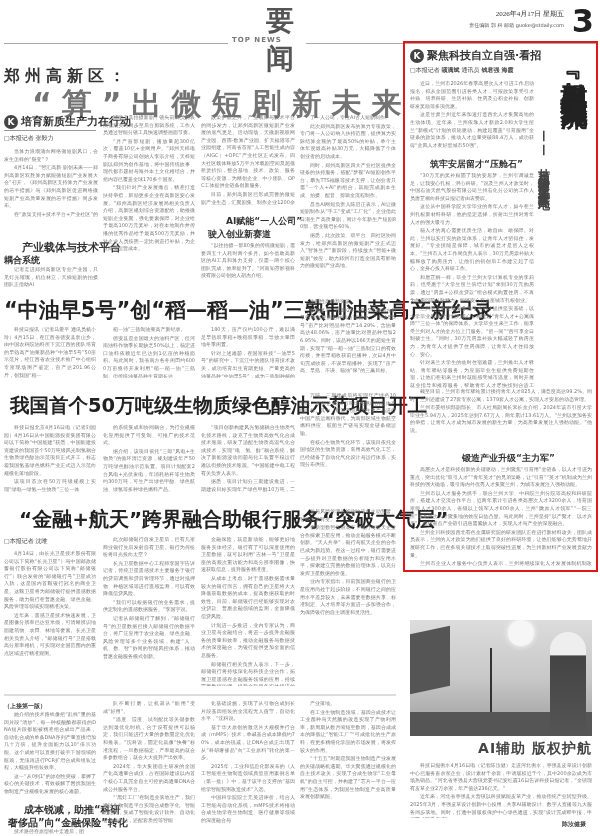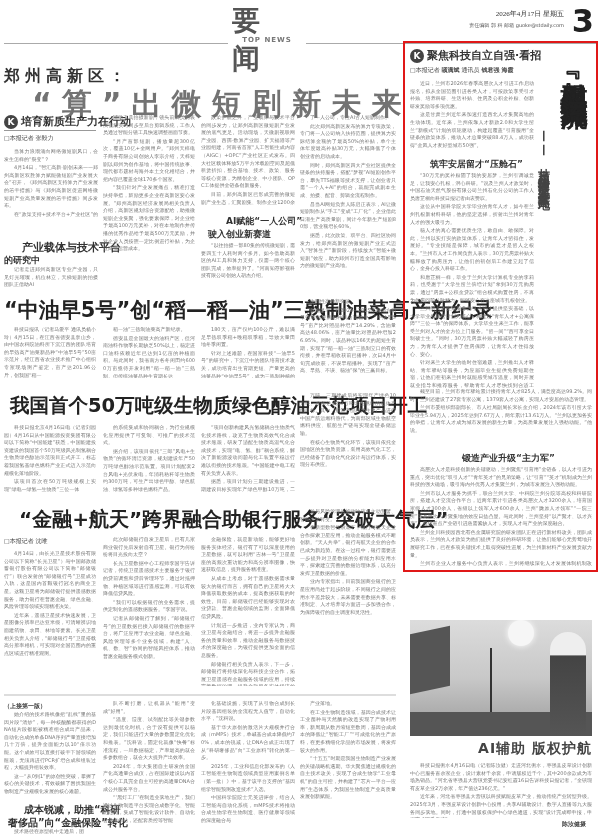--- a/index.html
+++ b/index.html
@@ -1,22 +1,22 @@
 <!DOCTYPE html>
 <html><head>
 <meta charset="utf-8">
 <style>
   * { box-sizing: border-box; margin: 0; padding: 0; }
   html, body { width: 600px; height: 836px; background: #fff; overflow: hidden; }
   body { font-family: "DejaVu Sans", sans-serif; color: #222; position: relative; }
 
   .masthead { position: absolute; left: 0; top: 0; width: 600px; height: 44px; }
   .logo { position: absolute; left: 6px; top: 6px; font-family: "DejaVu Serif", serif; font-size: 22px; font-style: italic; color: #222; letter-spacing: 1px; }
-  .section-title { position: absolute; left: 232px; top: 2px; width: 70px; text-align: left; font-size: 28px; font-weight: bold; color: #555; letter-spacing: 8px; }
-  .section-sub { position: absolute; left: 232px; top: 36px; width: 70px; text-align: center; font-size: 7px; color: #777; letter-spacing: 1px; font-weight: bold; }
+  .section-title { position: absolute; left: 232px; top: 2px; width: 70px; text-align: right; font-size: 28px; font-weight: bold; color: #555; letter-spacing: 8px; }
+  .section-sub { position: absolute; left: 232px; top: 36px; width: 70px; font-size: 7px; color: #777; letter-spacing: 1px; font-weight: bold; }
   .rule { position: absolute; top: 43px; height: 1px; background: #aaa; }
   .date { position: absolute; right: 36px; top: 9px; font-size: 7px; color: #333; font-family: Liberation Serif, serif; }
   .editor { position: absolute; right: 36px; top: 22px; font-size: 5px; color: #555; }
   .pagenum { position: absolute; right: 6px; top: 2px; font-size: 32px; font-weight: bold; color: #222; }
 
   .hl-kicker { position: absolute; left: 4px; top: 66px; font-family: "DejaVu Serif", serif; font-size: 16px; font-weight: bold; letter-spacing: 5px; color: #333; }
   .hl-main { position: absolute; left: 32px; top: 84px; font-size: 30px; font-weight: bold; letter-spacing: 10px; color: #737373; white-space: nowrap; }
 
   .tag { position: absolute; display: flex; align-items: center; gap: 3px; font-size: 11px; font-weight: bold; color: #333; white-space: nowrap; }
   .tag-icon { width: 14px; height: 14px; border-radius: 50%; background: #444; color: #fff; font-size: 9px; display: flex; align-items: center; justify-content: center; font-weight: bold; }
@@ -67,21 +67,21 @@
   </div>
   <div style="position:absolute;left:4px;top:130px;width:92px;height:1px;background:#999;"></div>
   <div class="byline" style="left:4px;top:134px;">□本报记者 张毅力</div>
 
   <div class="col" style="left:4px;top:148px;width:94px;height:70px;">
     <p>当算力浪潮涌向网络微短剧风口，会发生怎样的“裂变”？</p>
     <p>4月14日，“智汇高新·剧创未来——郑州高新区双胜算力赋能微短剧产业发展大会”召开，《郑州高新区支持算力产业发展的若干措施》与《郑州高新区促进网络微短剧产业高质量发展的若干措施》同步发布。</p>
     <p>在“政策支持+技术平台+产业社区”的加持下，郑州高新区以高效、绿色、低价、便捷的算力，提升微短剧产业生产力，并借助人工智能（AI）技术和一人公司（OPC）创新创业模式，为产业发展注入新增动能。</p>
   </div>
   <div class="subhead" style="left:22px;top:240px;font-size:11px;">产业载体与技术平台</div>
-  <div class="subhead" style="left:4px;top:254px;">的研究中</div>
+  <div class="subhead" style="left:4px;top:254px;">耦合系统</div>
   <div class="col" style="left:4px;top:266px;width:94px;height:22px;">
     <p>记者走进郑州高新区专业产业园，只见灯光璀璨，机位林立，天梯短剧的拍摄团队正借助AI</p>
   </div>
 
   <div class="col" style="left:103px;top:114px;width:92px;height:176px;">
     <p>辅助工具拍摄新剧，镜头前演员的表演视频实时同步至后台剪辑系统，工作人员通过智能分镜工具快速调整画面节奏。</p>
     <p>“月产百部短剧，播放量超300亿次，覆盖10亿+全网用户。”郑州天梓电子商务有限公司创始人李宗介绍，天梓短剧以郑州为创作基地，将中国传统故事、现代都市题材与海外本土文化相结合，并把内容已覆盖全球170多个国家。</p>
     <p>“我们针对产业发展痛点，精准打造扶持举措，鼓励更多企业在高新区安心发展。”郑州高新区经济发展局相关负责人介绍，高新区规划综合资源配给，助推微短剧企业集聚，强化要素保障，对企业给予最高100万元奖补，对在本地制作并传播的优秀作品给予最高500万元奖励，并对企业人员按照一定比例进行补贴，为企业降低运营成本。</p>
   </div>
 

